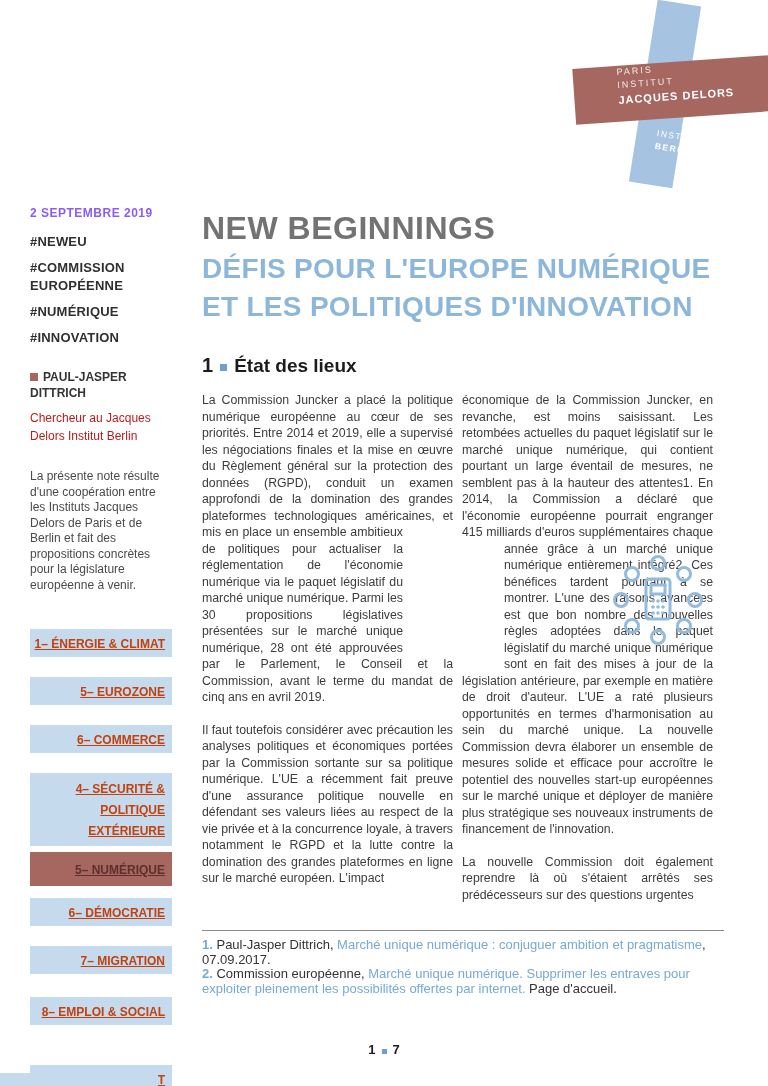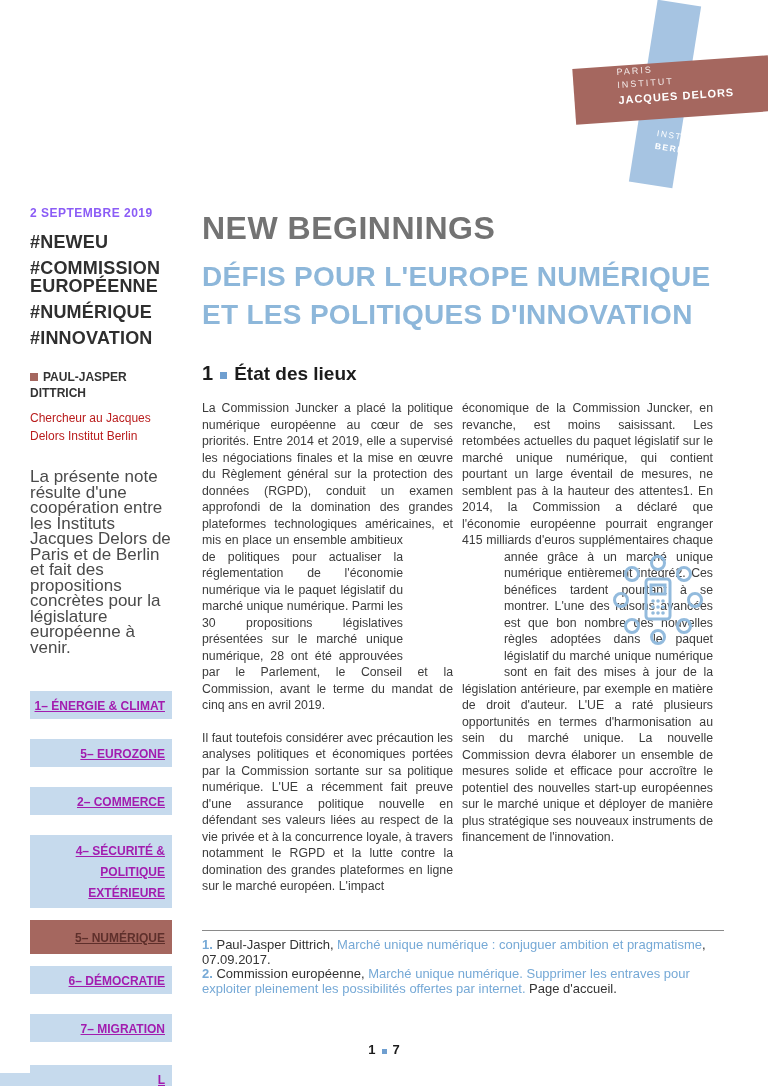--- a/index.html
+++ b/index.html
@@ -19,42 +19,42 @@
   .logo-text .l-sm { font-size:9px; letter-spacing:2px; line-height:13px; color:rgba(255,255,255,.85); }
   .logo-text .l-bold { font-size:11px; font-weight:bold; letter-spacing:1px; line-height:16px; color:#fff; }
   .logo-text2 { position:absolute; left:658px; top:127px; z-index:3; color:#fff;
     transform:rotate(9deg); transform-origin:left top; }
   .logo-text2 .l-sm { font-size:8.5px; letter-spacing:1.5px; line-height:13px; }
   .logo-text2 .l-b { font-size:8.5px; font-weight:bold; letter-spacing:1.5px; line-height:13px; }
 
   
   .sidebar { position:absolute; left:30px; top:206px; width:142px; }
   .side-date { color:#8b5cf6; font-weight:bold; font-size:12px; letter-spacing:.5px; margin-bottom:13px; }
-  .hashtag { font-size:18px; font-weight:bold; color:#2f2f2f; line-height:18px; margin-bottom:8px; letter-spacing:.2px; }
+  .hashtag { font-size:13px; font-weight:bold; color:#2f2f2f; line-height:18px; margin-bottom:8px; letter-spacing:.2px; }
   .author-block { margin-top:22px; }
   .author-name { font-size:12px; font-weight:bold; color:#333; line-height:16px; }
   .sq-bullet { display:inline-block; width:8px; height:8px; background:#a5675f; margin-right:5px; }
   .author-role { font-size:12px; color:#b91c1c; line-height:18px; margin-top:8px; }
-  .side-note { font-size:17px; color:#4a4a4a; line-height:15.5px; margin-top:24px; margin-bottom:36px; }
+  .side-note { font-size:12px; color:#4a4a4a; line-height:15.5px; margin-top:24px; margin-bottom:36px; }
 
   .nav-stripes { width:142px; }
   .stripe { background:#c6daed; height:28px; line-height:28px; text-align:right;
     padding-right:7px; margin-bottom:20px; cursor:pointer; }
-  .stripe span { font-size:12px; font-weight:bold; color:#a21caf; text-decoration:underline; }
-  .stripe:nth-child(4) { height:auto; line-height:19px; padding-top:5px; padding-bottom:5px; margin-bottom:12px; }
+  .stripe span { font-size:12px; font-weight:bold; color:#c2410c; text-decoration:underline; }
+  .stripe:nth-child(4) { height:auto; line-height:19px; padding-top:5px; padding-bottom:5px; margin-bottom:6px; }
   .stripe:nth-child(5) { height:34px; line-height:34px; margin-bottom:12px; background:#a5675f; }
   .stripe:nth-child(5) span { color:#5e2f2b; }
   .stripe:nth-child(7) { margin-bottom:23px; }
   .stripe:nth-child(8) { margin-bottom:40px; }
   .stripe-partial { position:absolute; left:0; bottom:0; width:158px; height:13px; background:#c6daed; }
 
   
   .main { position:absolute; left:202px; top:210px; width:522px; }
   .doc-title { font-size:32px; font-weight:bold; color:#737373; letter-spacing:.5px; line-height:36px; }
-  .doc-subtitle { font-size:28px; font-weight:bold; color:#8db7da; line-height:38px; letter-spacing:.3px; margin-top:12px; }
+  .doc-subtitle { font-size:28px; font-weight:bold; color:#8db7da; line-height:38px; letter-spacing:.3px; margin-top:4px; }
 
   .section-head { display:flex; align-items:center; margin-top:28px; margin-bottom:15px; }
   .section-num { font-size:20px; font-weight:bold; color:#1c1c1c; }
   .section-sq { width:7px; height:7px; background:#6f9fd0; margin:4px 7px 0 7px; }
   .section-title { font-size:19px; font-weight:bold; color:#1c1c1c; }
 
   .cols { display:flex; gap:9px; }
   .col { width:251px; font-size:12.3px; line-height:16.5px; text-align:justify; color:#3c3c3c; }
   .col p + p { margin-top:16px; }
   .fl-r { float:right; width:50px; height:118px; }
@@ -102,21 +102,21 @@
     <div class="author-block">
       <div class="author-name"><span class="sq-bullet"></span><span>PAUL-JASPER DITTRICH</span></div>
       <div class="author-role">Chercheur au Jacques Delors Institut Berlin</div>
     </div>
 
     <div class="side-note">La présente note résulte d'une coopération entre les Instituts Jacques Delors de Paris et de Berlin et fait des propositions concrètes pour la législature européenne à venir.</div>
 
     <div class="nav-stripes">
       <div class="stripe"><span>1– ÉNERGIE &amp; CLIMAT</span></div>
       <div class="stripe"><span>5– EUROZONE</span></div>
-      <div class="stripe"><span>2– COMMERCE</span></div>
+      <div class="stripe"><span>6– COMMERCE</span></div>
       <div class="stripe"><span>4– SÉCURITÉ &amp; POLITIQUE EXTÉRIEURE</span></div>
       <div class="stripe"><span>5– NUMÉRIQUE</span></div>
       <div class="stripe"><span>6– DÉMOCRATIE</span></div>
       <div class="stripe"><span>7– MIGRATION</span></div>
       <div class="stripe"><span>8– EMPLOI &amp; SOCIAL</span></div>
       <div class="stripe"><span>1– BUDGET</span></div>
     </div>
   </div>
   <div class="stripe-partial"></div>
 
@@ -135,20 +135,21 @@
 
     <div class="cols">
       <div class="col">
         <p><span>La Commission Juncker a placé la politique numérique européenne au cœur de ses priorités. Entre 2014 et 2019, elle a supervisé les négociations finales et la mise en œuvre du Règlement général sur la protection des données (RGPD), conduit un examen approfondi de la domination des grandes plateformes technologiques américaines,</span>
           <span class="fl-r"></span><span>et mis en place un ensemble ambitieux de politiques pour actualiser la réglementation de l'économie numérique via le paquet législatif du marché unique numérique. Parmi les 30 propositions législatives présentées sur le marché unique numérique, 28 ont été approuvées par le Parlement, le Conseil et la Commission, avant le terme du mandat de cinq ans en avril 2019.</span></p>
         <p>Il faut toutefois considérer avec précaution les analyses politiques et économiques portées par la Commission sortante sur sa politique numérique. L'UE a récemment fait preuve d'une assurance politique nouvelle en défendant ses valeurs liées au respect de la vie privée et à la concurrence loyale, à travers notamment le RGPD et la lutte contre la domination des grandes plateformes en ligne sur le marché européen. L'impact</p>
       </div>
       <div class="col">
         <p><span>économique de la Commission Juncker, en revanche, est moins saisissant. Les retombées actuelles du paquet législatif sur le marché unique numérique, qui contient pourtant un large éventail de mesures, ne semblent pas à la hauteur des attentes1. En 2014, la Commission a déclaré que l'économie européenne pourrait engranger 415 milliards d'euros supplémentaires chaque année grâce à un marché unique</span>
           <span class="fl-l"></span><span>numérique entièrement intégré2. Ces bénéfices tardent pourtant à se montrer. L'une des raisons avancées est que bon nombre des nouvelles règles adoptées dans le paquet législatif du marché unique numérique sont en fait des mises à jour de la législation antérieure, par exemple en matière de droit d'auteur. L'UE a raté plusieurs opportunités en termes d'harmonisation au sein du marché unique. La nouvelle Commission devra élaborer un ensemble de mesures solide et efficace pour accroître le potentiel des nouvelles start-up européennes sur le marché unique et déployer de manière plus stratégique ses nouveaux instruments de financement de l'innovation.</span></p>
+        <p>La nouvelle Commission doit également reprendre là où s'étaient arrêtés ses prédécesseurs sur des questions urgentes</p>
       </div>
     </div>
 
     <div class="net-icon">
       <svg viewBox="0 0 100 100" width="100" height="100">
         <g stroke="#93bbdd" stroke-width="3" fill="none">
           <circle cx="50" cy="13" r="6.5"></circle>
           <circle cx="76" cy="24" r="6.5"></circle>
           <circle cx="87" cy="50" r="6.5"></circle>
           <circle cx="76" cy="76" r="6.5"></circle>

